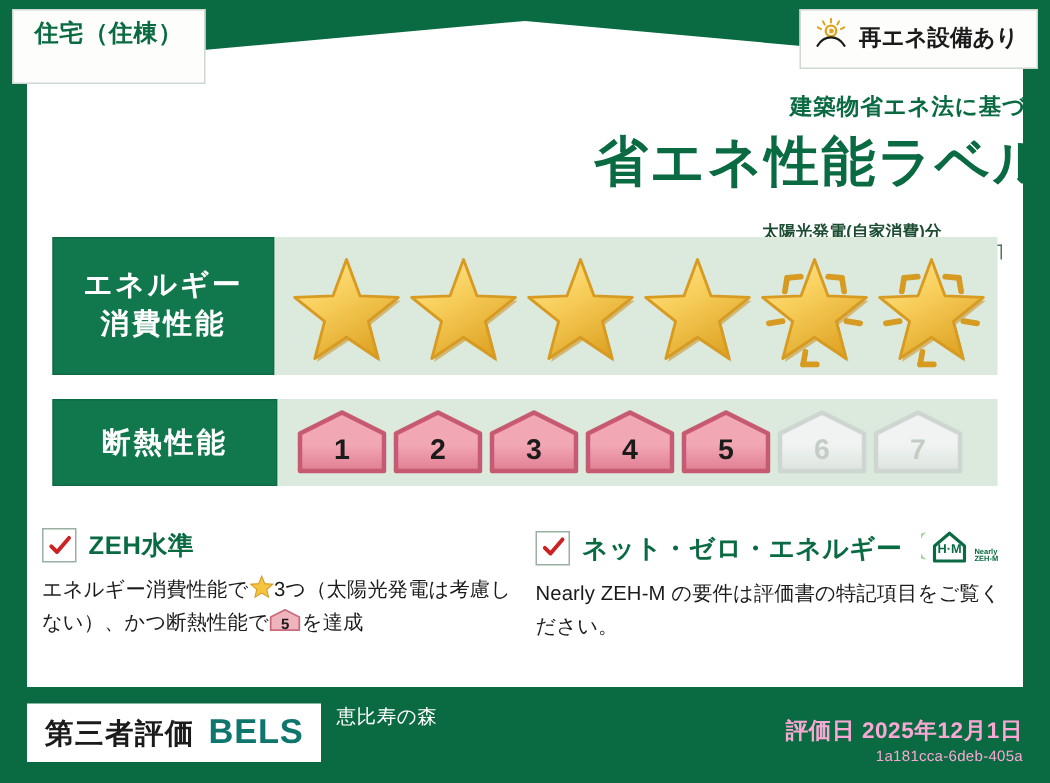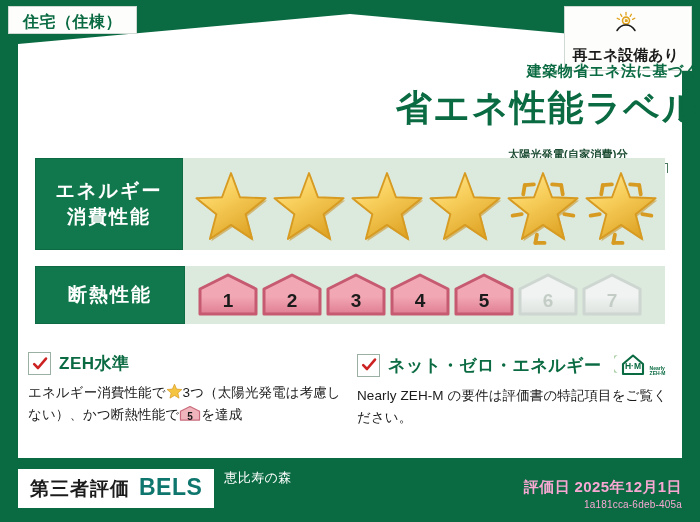--- a/index.html
+++ b/index.html
@@ -22,26 +22,26 @@
   }
 
   
   .chip{
     position:absolute;top:6px;
     background:#fdfdfb;
     border:1px solid #cfd8d2;
     display:flex;align-items:center;
     box-sizing:border-box;
   }
-  .chip-left{left:8px;padding:5px 14px 0 14px;}
+  .chip-left{left:8px;padding:5px 14px 22px 14px;}
   .chip-left .t{
     color:#0a6b42;font-weight:bold;font-size:16px;letter-spacing:.5px;
     white-space:nowrap;
   }
-  .chip-right{right:8px;padding:4px 12px 5px 8px;gap:7px;flex-direction:column;}
+  .chip-right{right:8px;padding:4px 12px 5px 8px;gap:7px;}
   .chip-right .t{
     color:#1b1b1b;font-weight:bold;font-size:15px;white-space:nowrap;
   }
 
   
   .title-wrap{position:absolute;left:0;right:0;top:62px;text-align:right;}
   .subtitle{
     color:#0a6b42;font-size:15px;font-weight:bold;letter-spacing:.6px;
     margin-bottom:3px;
   }

